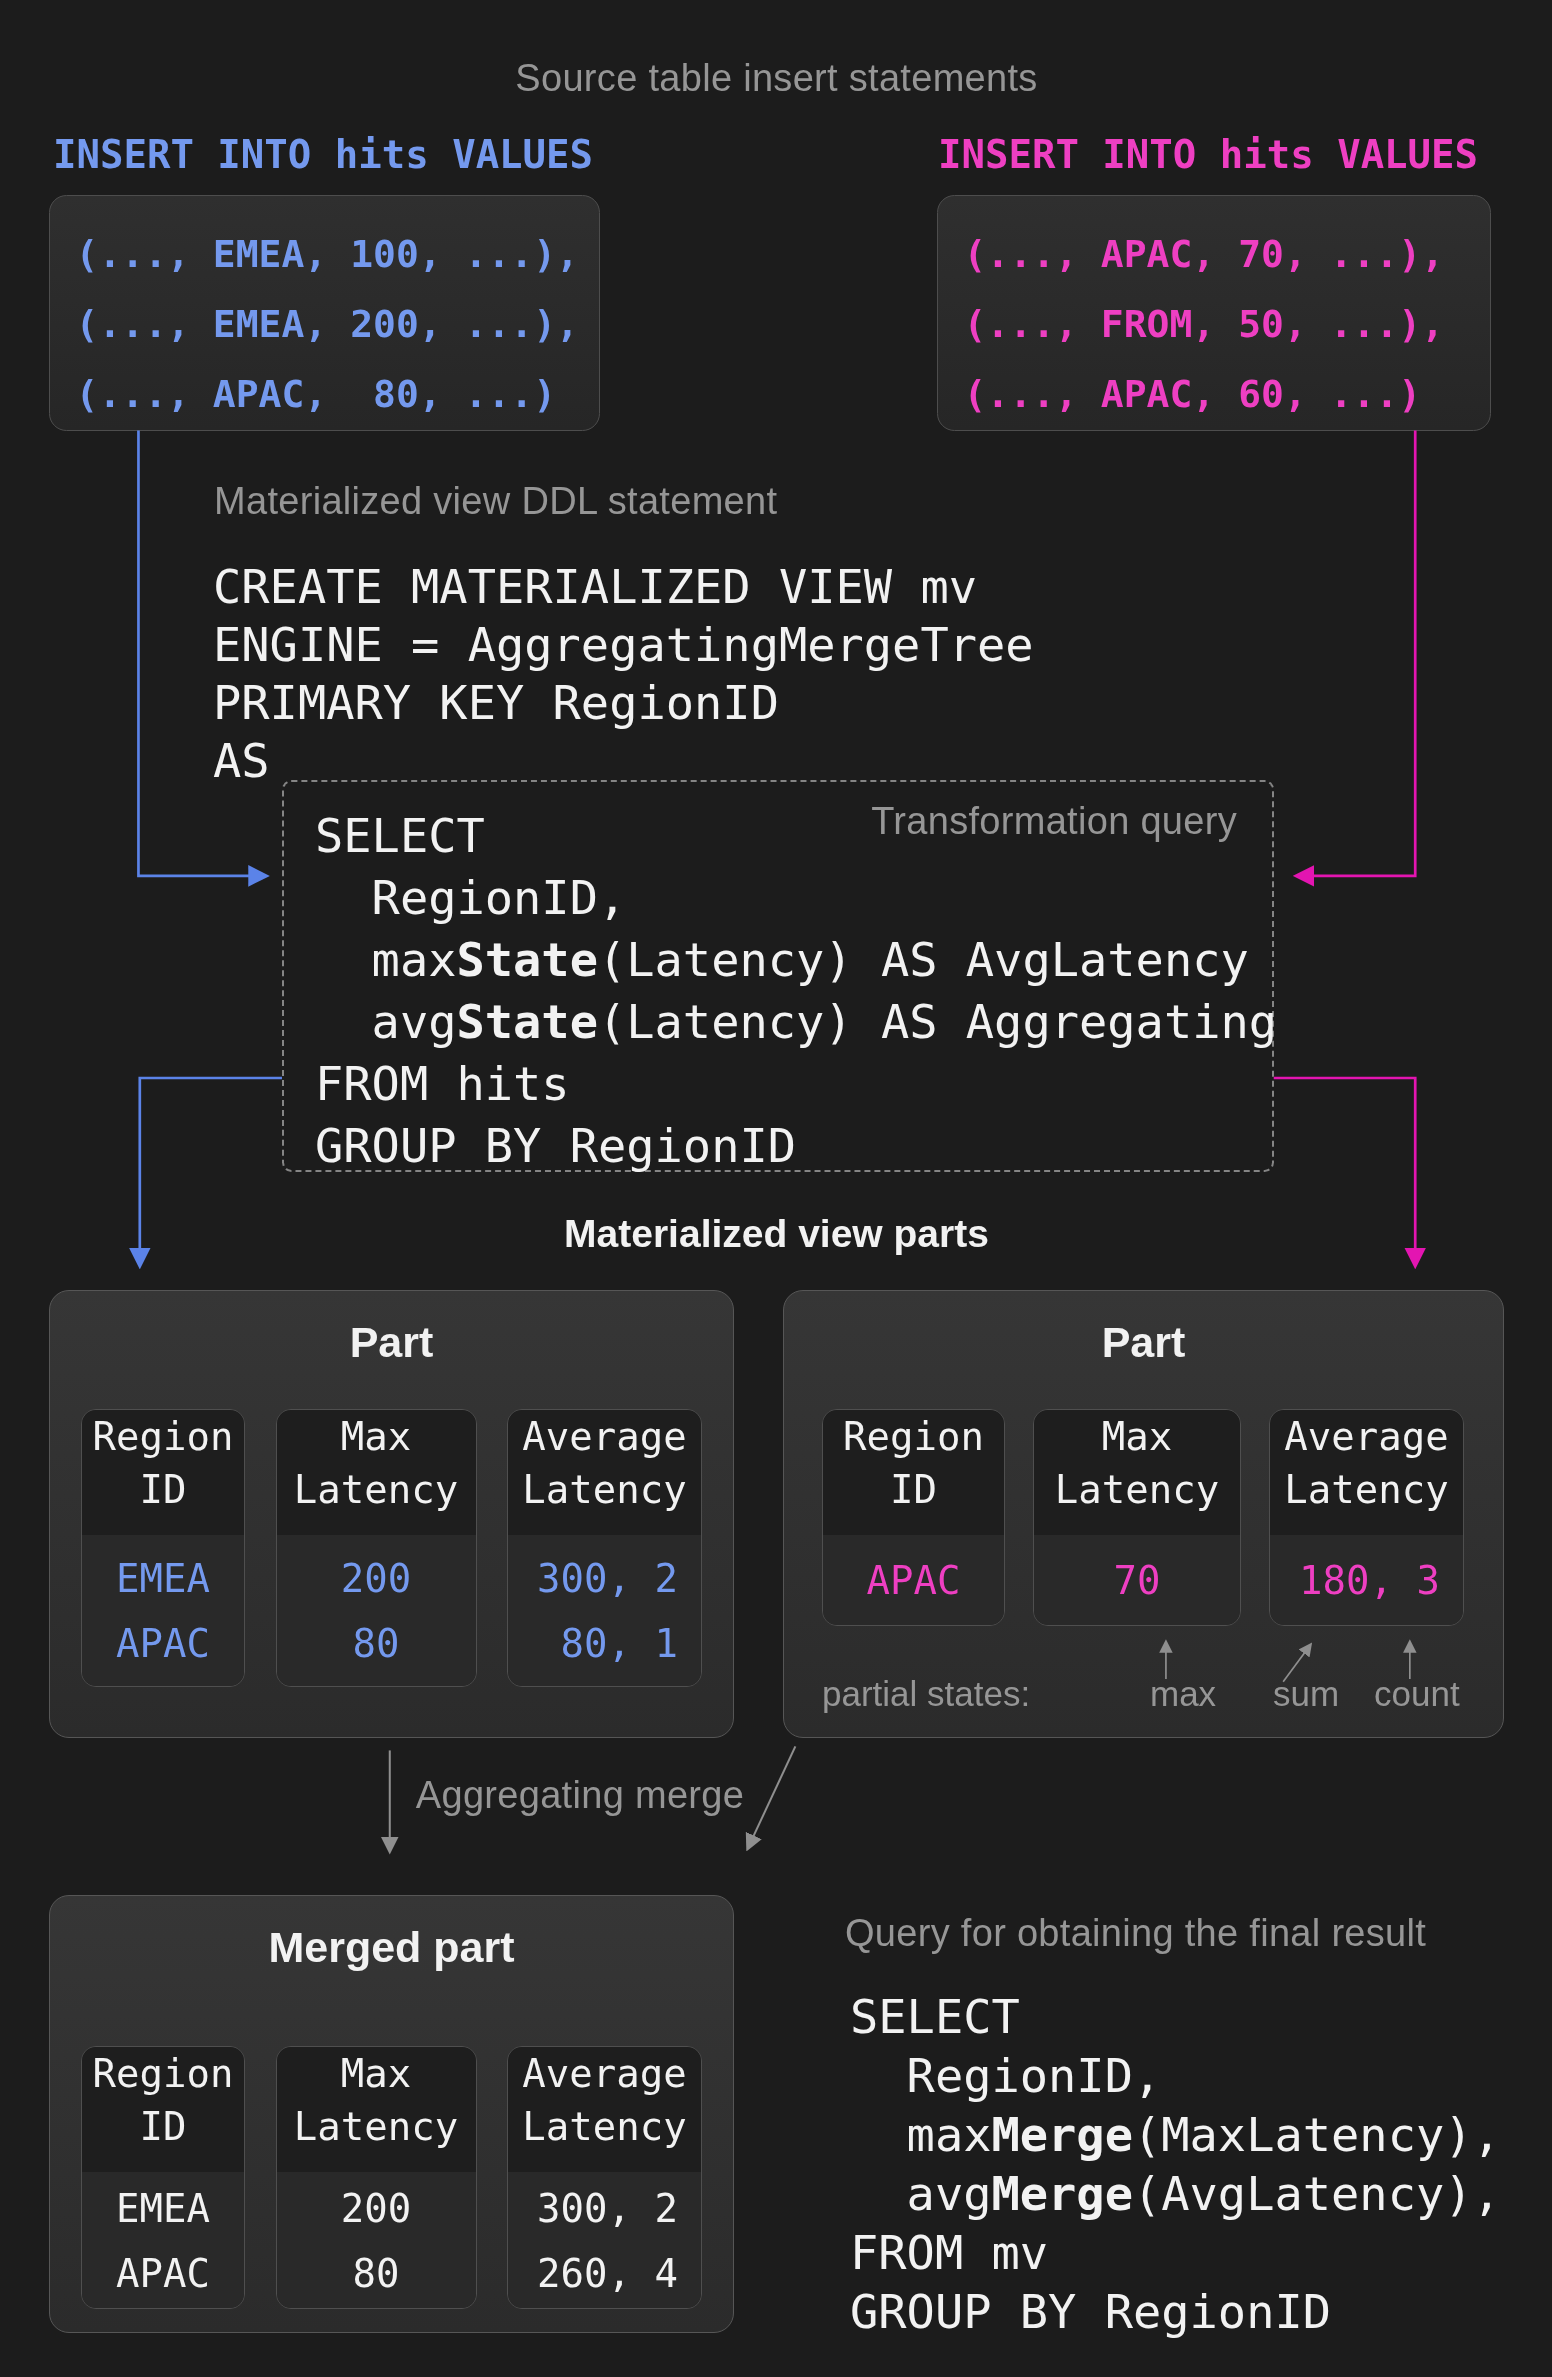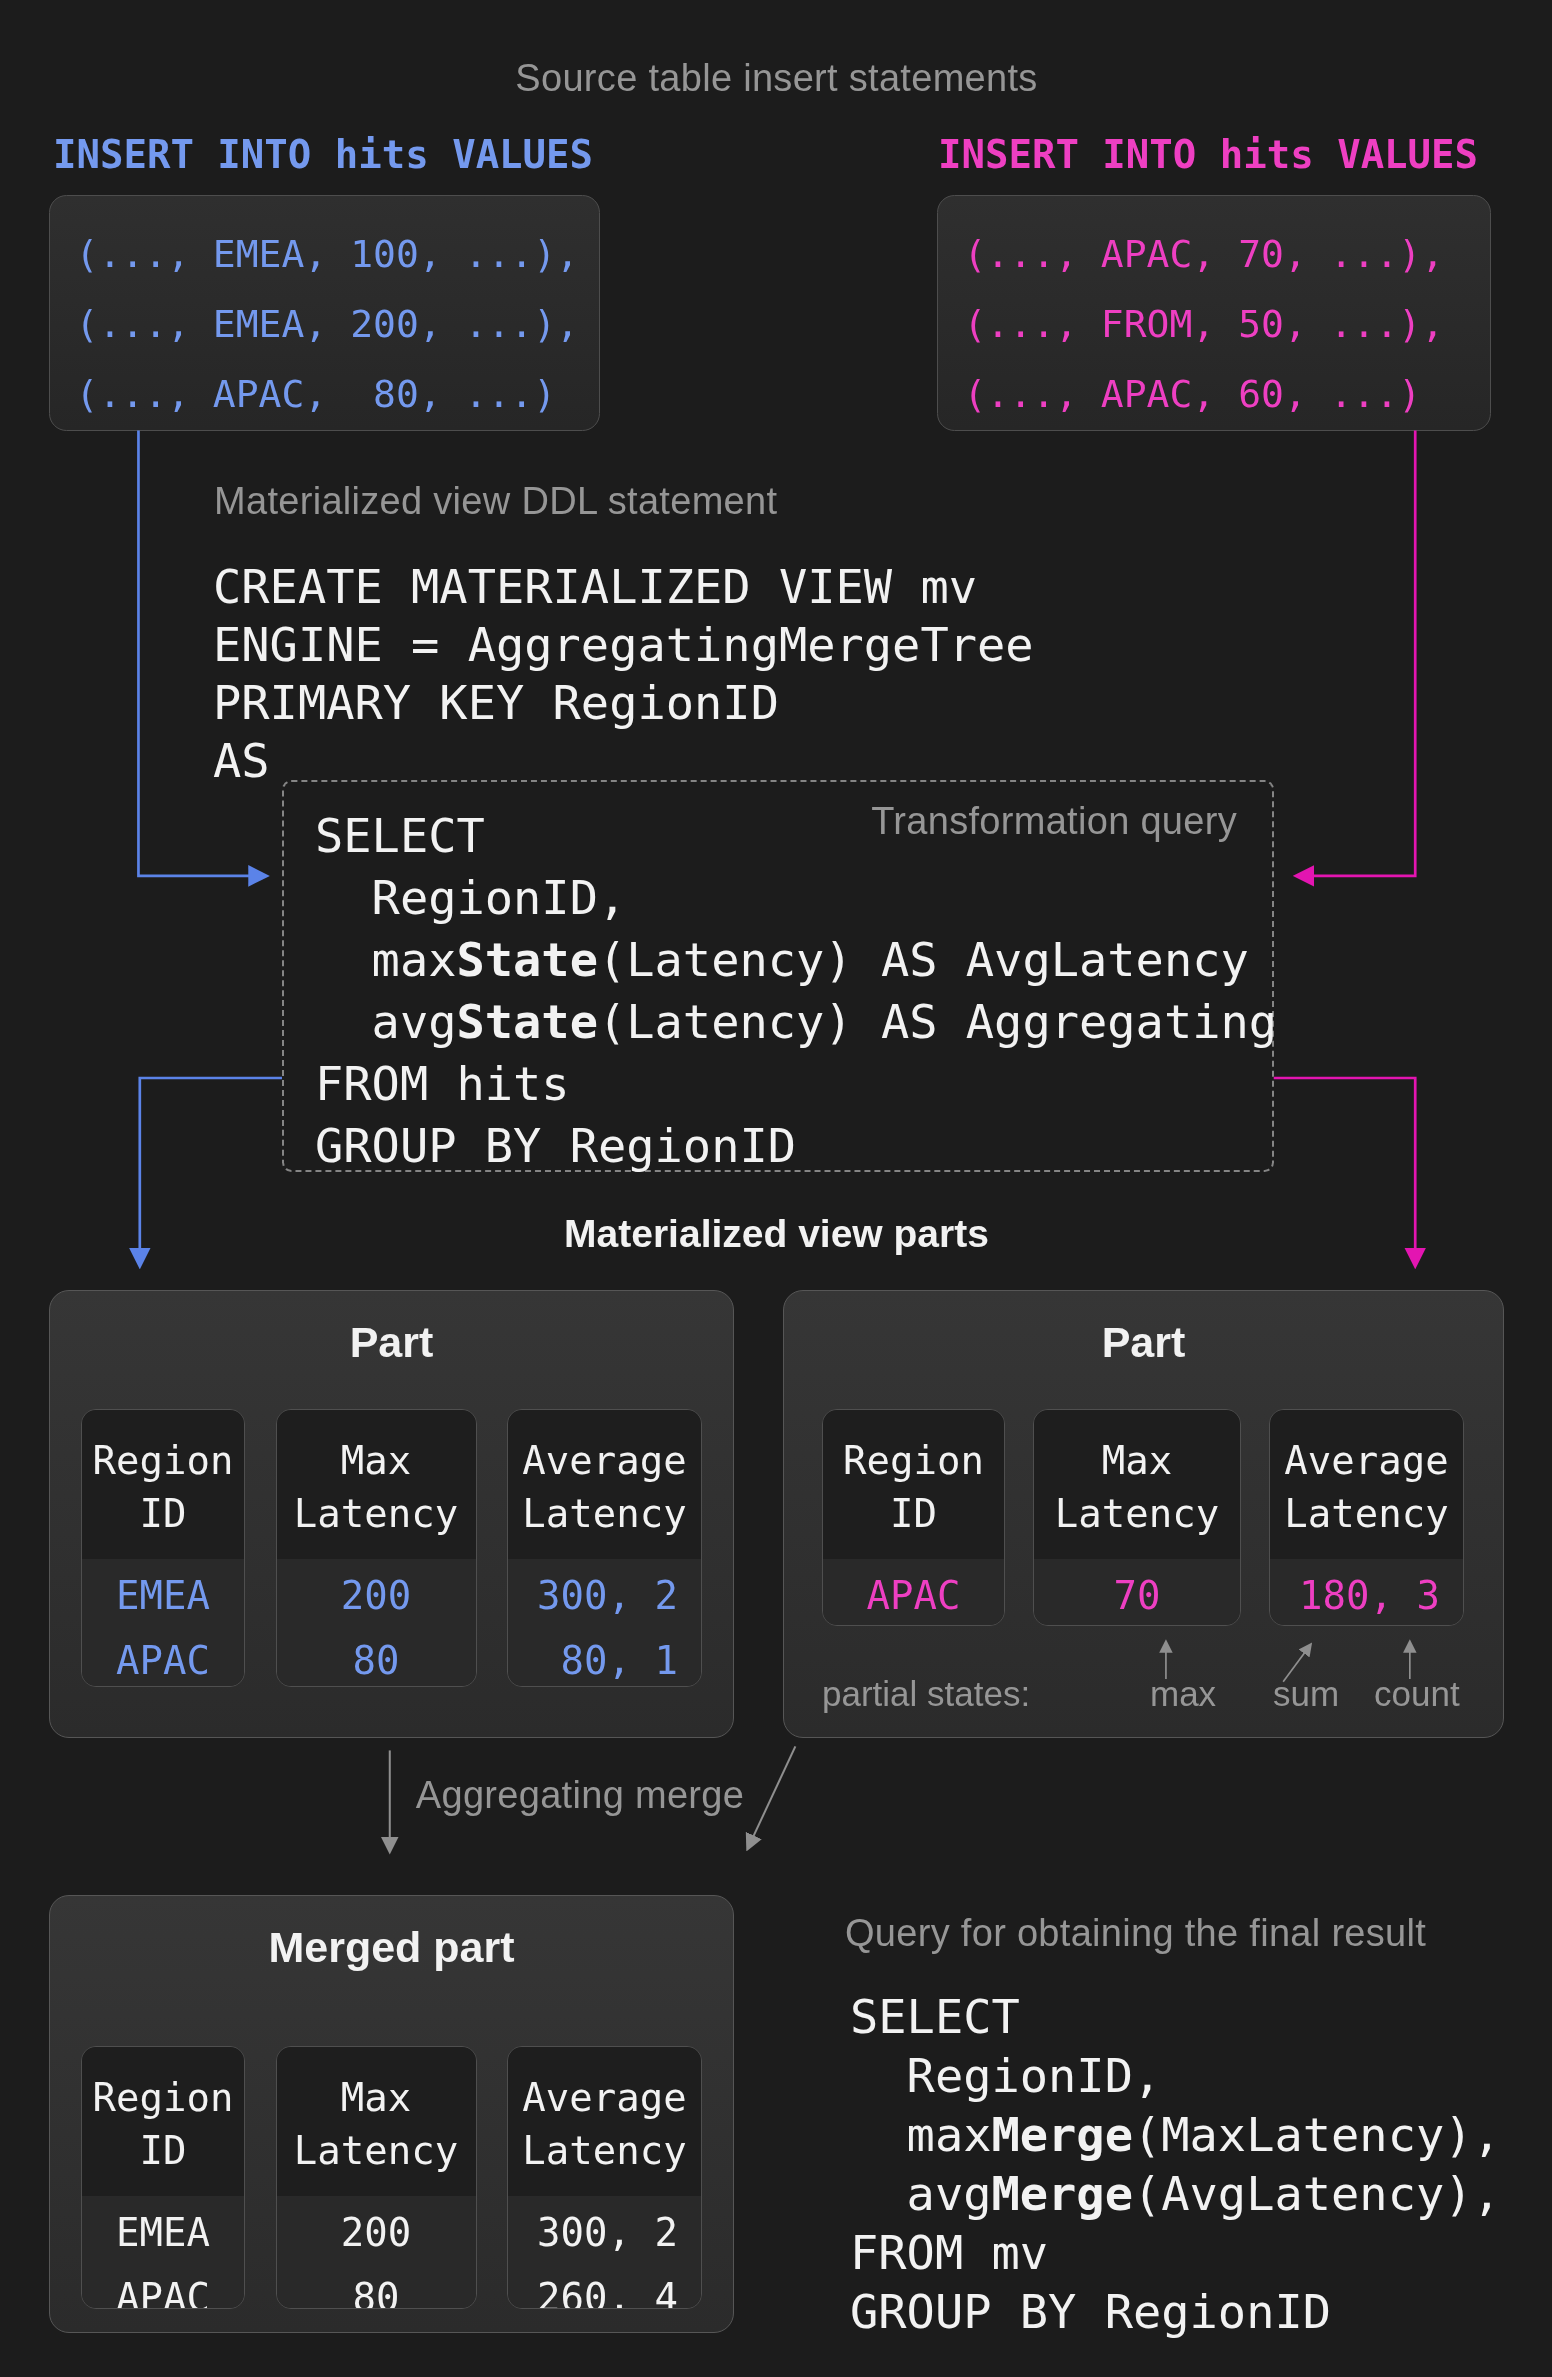--- a/index.html
+++ b/index.html
@@ -11,21 +11,21 @@
   .wlabel{position:absolute;left:0;right:0;top:1212px;text-align:center;
           font-weight:700;font-size:39px;color:var(--white_text);}
   .mlabel{position:absolute;font-size:39px;font-weight:700;}
   .blue{color:var(--blue_text);} .magenta{color:var(--magenta_text);}
   #lblL{left:53px;top:132px;} #lblR{left:938px;top:132px;}
   .codebox{position:absolute;box-sizing:border-box;border:1.3px solid var(--insert_box_border);
            border-radius:17.5px;background:linear-gradient(180deg,var(--insert_bg_top),var(--insert_bg_bottom));
            padding:23px 0 0 25.6px;}
   #insL{left:49px;top:195px;width:551px;height:236px;}
   #insR{left:937px;top:195px;width:554px;height:236px;}
-  .codebox .cl{font-size:38px;line-height:70px;white-space:pre;}
+  .codebox .cl{font-size:38px;line-height:70px;white-space:pre;font-weight:bold;}
   .code{position:absolute;}
   .code .cl{white-space:pre;color:var(--white_text);}
   .cl .b{font-weight:700;}
   #ddlLabel{left:214px;top:480px;}
   #ddlCode{left:213px;top:558px;} #ddlCode .cl{font-size:47px;line-height:58px;}
   #tq{position:absolute;left:282px;top:780px;width:992px;height:392px;box-sizing:border-box;
       border:2px dashed var(--dashed_border);border-radius:9.4px;}
   .tqlabel{top:17.5px;right:35px;left:auto;}
   #tqCode{left:31px;top:23px;} #tqCode .cl{font-size:47px;line-height:62px;}
   .partbox{position:absolute;box-sizing:border-box;border:1.3px solid var(--box_border);border-radius:20px;
@@ -36,21 +36,21 @@
   .ptitle{position:absolute;top:27px;left:0;right:0;text-align:center;font-weight:600;font-size:43px;
           color:var(--white_text);}
   .pcols{position:absolute;display:flex;justify-content:space-between;}
   #partL .pcols{left:31px;right:31px;top:118px;height:278px;}
   #partR .pcols{left:38px;right:39px;top:118px;height:217px;}
   #merged .pcols{left:31px;right:31px;top:150px;height:263px;}
   .pcol{box-sizing:border-box;border:1.3px solid var(--col_border);border-radius:15px;overflow:hidden;
         display:flex;flex-direction:column;}
   .pcol:nth-child(1){width:164px;} .pcol:nth-child(2){width:201px;} .pcol:nth-child(3){width:195px;}
   #partR .pcol:nth-child(1){width:183px;} #partR .pcol:nth-child(2){width:208px;}
-  .phead{background:var(--col_header_bg);padding:24px 0 19px;text-align:center;}
+  .phead{background:var(--col_header_bg);padding:0 0 19px;text-align:center;}
   .phead .hl{font-family:"DejaVu Sans Mono",monospace;font-size:39px;line-height:53px;color:var(--white_text);}
   .pbody{background:var(--col_body_bg);flex:1;display:flex;flex-direction:column;justify-content:center;
          text-align:center;padding:4px 0;}
   .pbody .vl{font-family:"DejaVu Sans Mono",monospace;font-size:39px;line-height:65px;}
   .pcol:nth-child(3) .pbody .vl{text-align:right;padding-right:23px;}
   .blue-vals .vl{color:var(--blue_text);} .magenta-vals .vl{color:var(--magenta_text);}
   .white-vals .vl{color:var(--white_text);}
   .partial{position:absolute;top:383px;left:0;right:0;height:47px;font-size:35px;color:var(--gray_label);}
   .partial span{position:absolute;top:0;}
   #pl0{left:38px;} #pl1{left:366px;} #pl2{left:489px;} #pl3{left:590px;}

